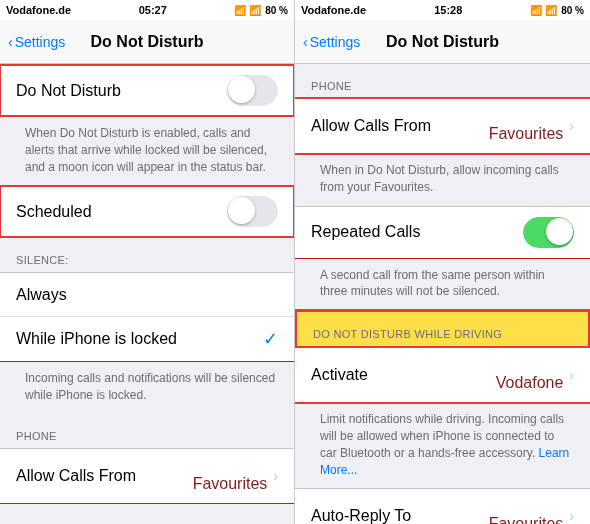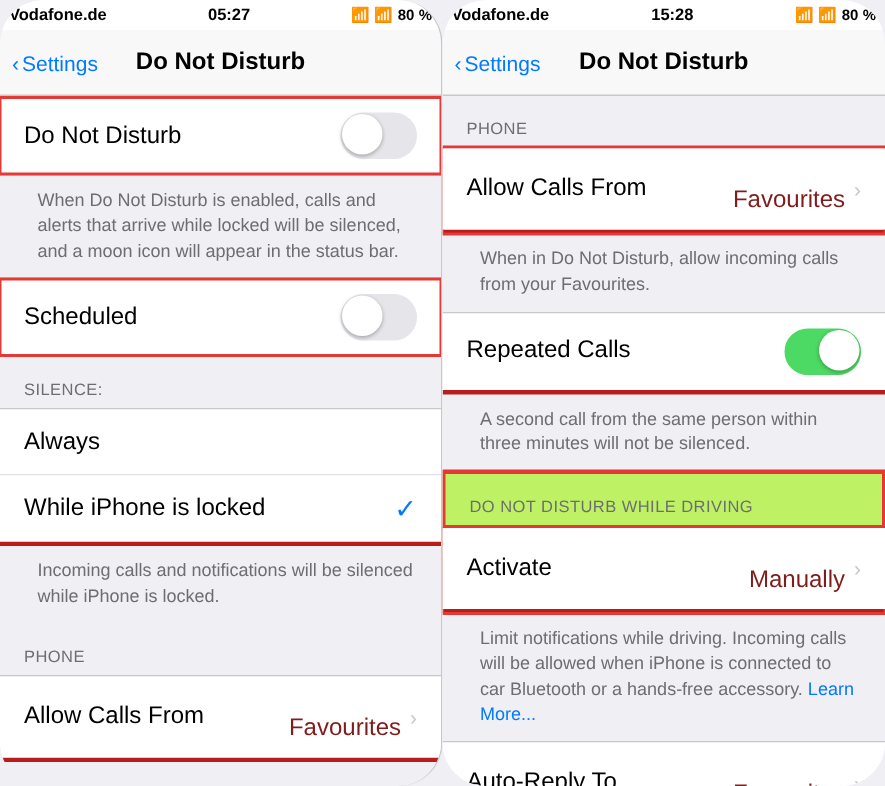--- a/index.html
+++ b/index.html
@@ -10,21 +10,20 @@
       height: 524px;
       display: flex;
       overflow: hidden;
     }
     .panel {
       width: 295px;
       height: 524px;
       background: #efeff4;
       overflow: hidden;
       border-right: 1px solid #c8c7cc;
-      border-radius: 29px;
     }
     .status-bar {
       background: white;
       height: 20px;
       display: flex;
       align-items: center;
       justify-content: space-between;
       padding: 0 6px;
       font-size: 11px;
       font-weight: 600;
@@ -69,21 +68,21 @@
     .section-header {
       font-size: 11px;
       color: #6d6d72;
       text-transform: uppercase;
       letter-spacing: 0.3px;
       padding: 16px 4px 6px 16px;
     }
     .table-group {
       background: white;
       border-top: 1px solid #c8c7cc;
-      border-bottom: 3px solid #b91c1c;
+      border-bottom: 1px solid #b91c1c;
       margin-bottom: 0;
     }
     .table-row {
       background: white;
       border-bottom: 1px solid #e0e0e5;
       min-height: 44px;
       display: flex;
       align-items: center;
       padding: 10px 16px;
       position: relative;
@@ -267,25 +266,25 @@
     <div class="table-group" style="margin-top:0;">
       <div class="table-row">
         <span class="row-label">Repeated Calls</span>
         <div class="toggle on">
           <div class="toggle-thumb"></div>
         </div>
       </div>
     </div>
     <p class="description-text">A second call from the same person within three minutes will not be silenced.</p>
 
-    <div class="section-header highlighted-group" style="border:2px solid #e53935; background:#bef264; margin-bottom:0;">DO NOT DISTURB WHILE DRIVING</div>
+    <div class="section-header highlighted-group" style="border:2px solid #e53935; background:#fde047; margin-bottom:0;">DO NOT DISTURB WHILE DRIVING</div>
     <div class="table-group highlighted-group" style="border-top:none; margin-top:0;">
       <div class="table-row">
         <span class="row-label">Activate</span>
-        <span class="row-value">Manually</span>
+        <span class="row-value">Vodafone</span>
         <span class="chevron">›</span>
       </div>
     </div>
     <p class="description-text">
       <span>Limit notifications while driving. Incoming calls will be allowed when iPhone is connected to car Bluetooth or a hands-free accessory.</span>
       <a>Learn More...</a>
     </p>
 
     <div class="table-group">
       <div class="table-row">

